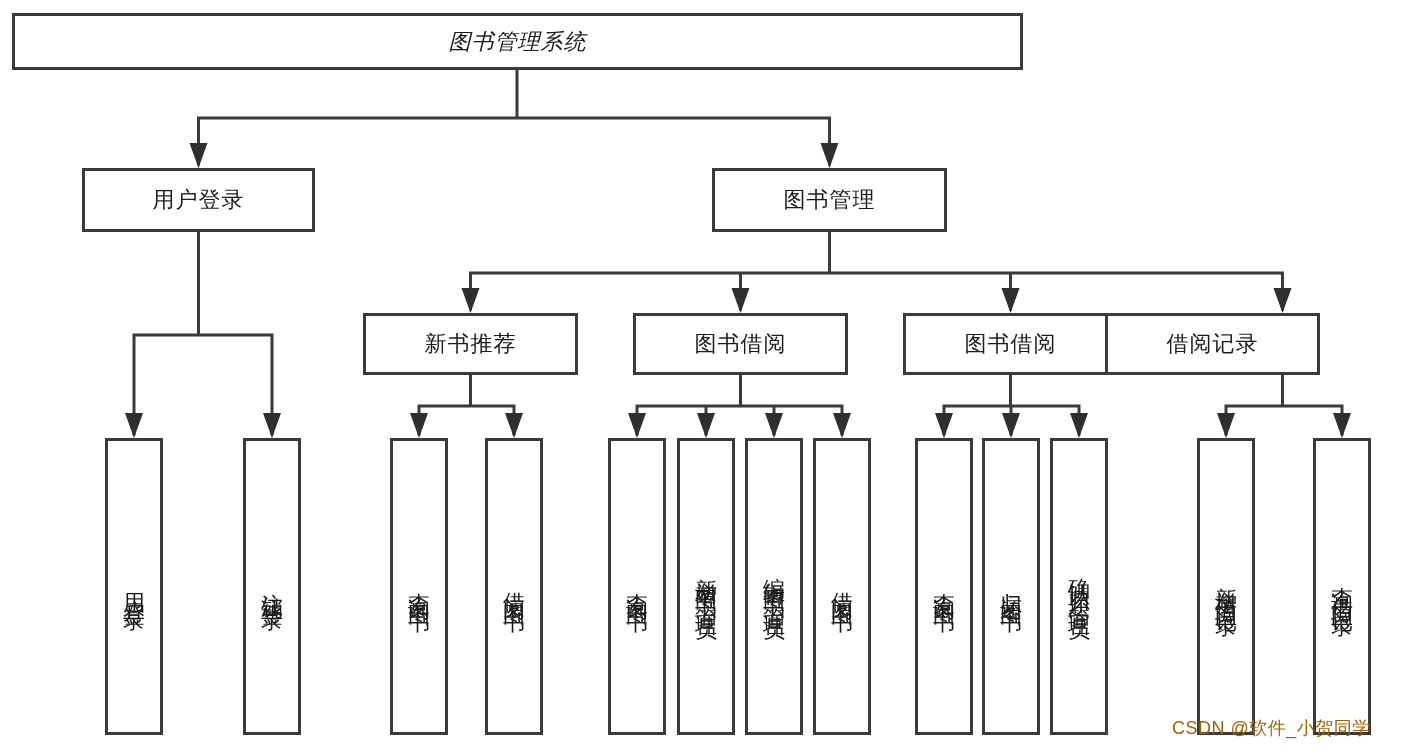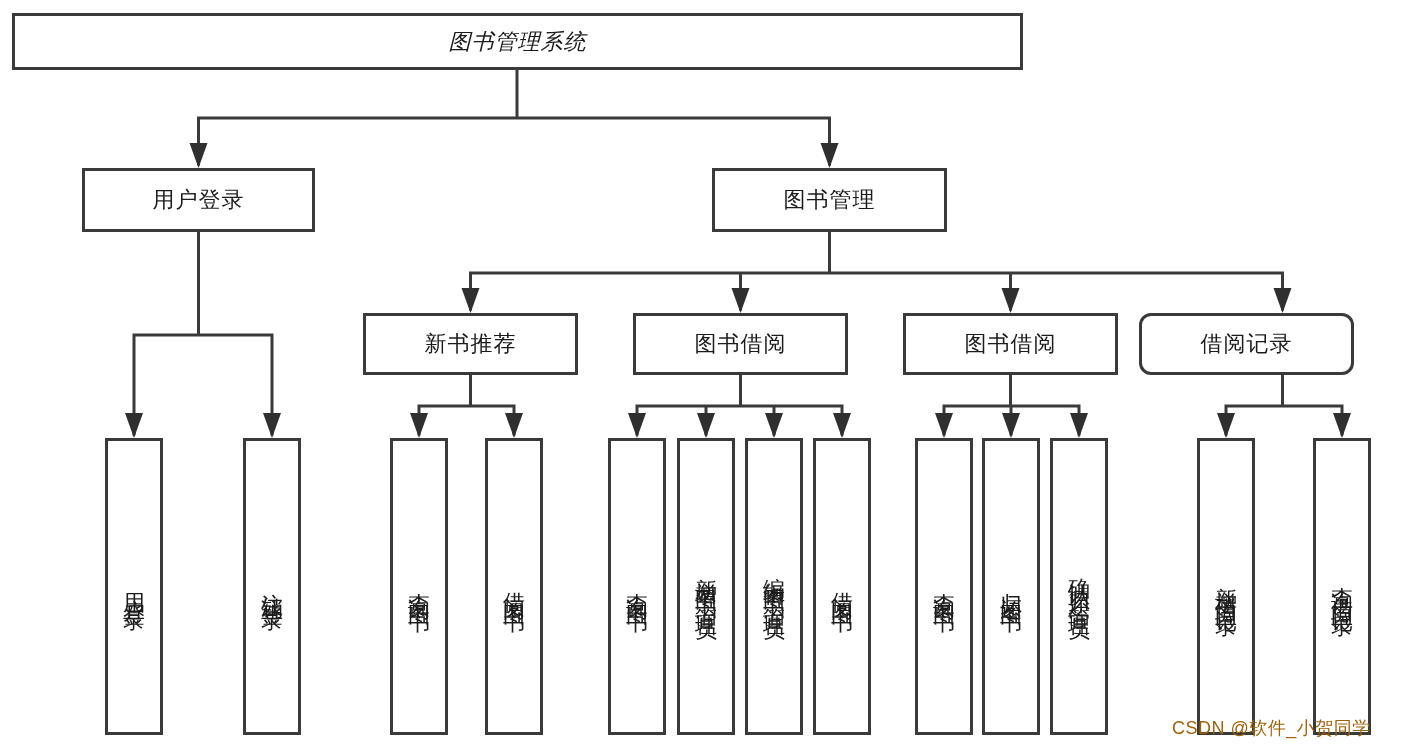--- a/index.html
+++ b/index.html
@@ -47,21 +47,21 @@
   
   .n-root   { left: 12px;   top: 13px;  width: 1011px; height: 57px; font-style: italic; }
   
   .n-ul     { left: 82px;   top: 168px; width: 233px;  height: 64px; }
   .n-bm     { left: 712px;  top: 168px; width: 235px;  height: 64px; }
   
   .lv3      { top: 313px; width: 215px; height: 62px; }
   .n-nb     { left: 363px;  }
   .n-bb     { left: 633px;  }
   .n-cb     { left: 903px;  }
-  .n-br     { left: 1139px; border-radius: 12px; }
+  .n-br     { left: 1105px; }
   
   .leaf     { top: 438px; width: 58px; height: 297px; }
   .l-u1 { left: 105px; }
   .l-u2 { left: 243px; }
   .l-n1 { left: 390px; }
   .l-n2 { left: 485px; }
   .l-b1 { left: 608px; }
   .l-b2 { left: 677px; }
   .l-b3 { left: 745px; }
   .l-b4 { left: 813px; }

